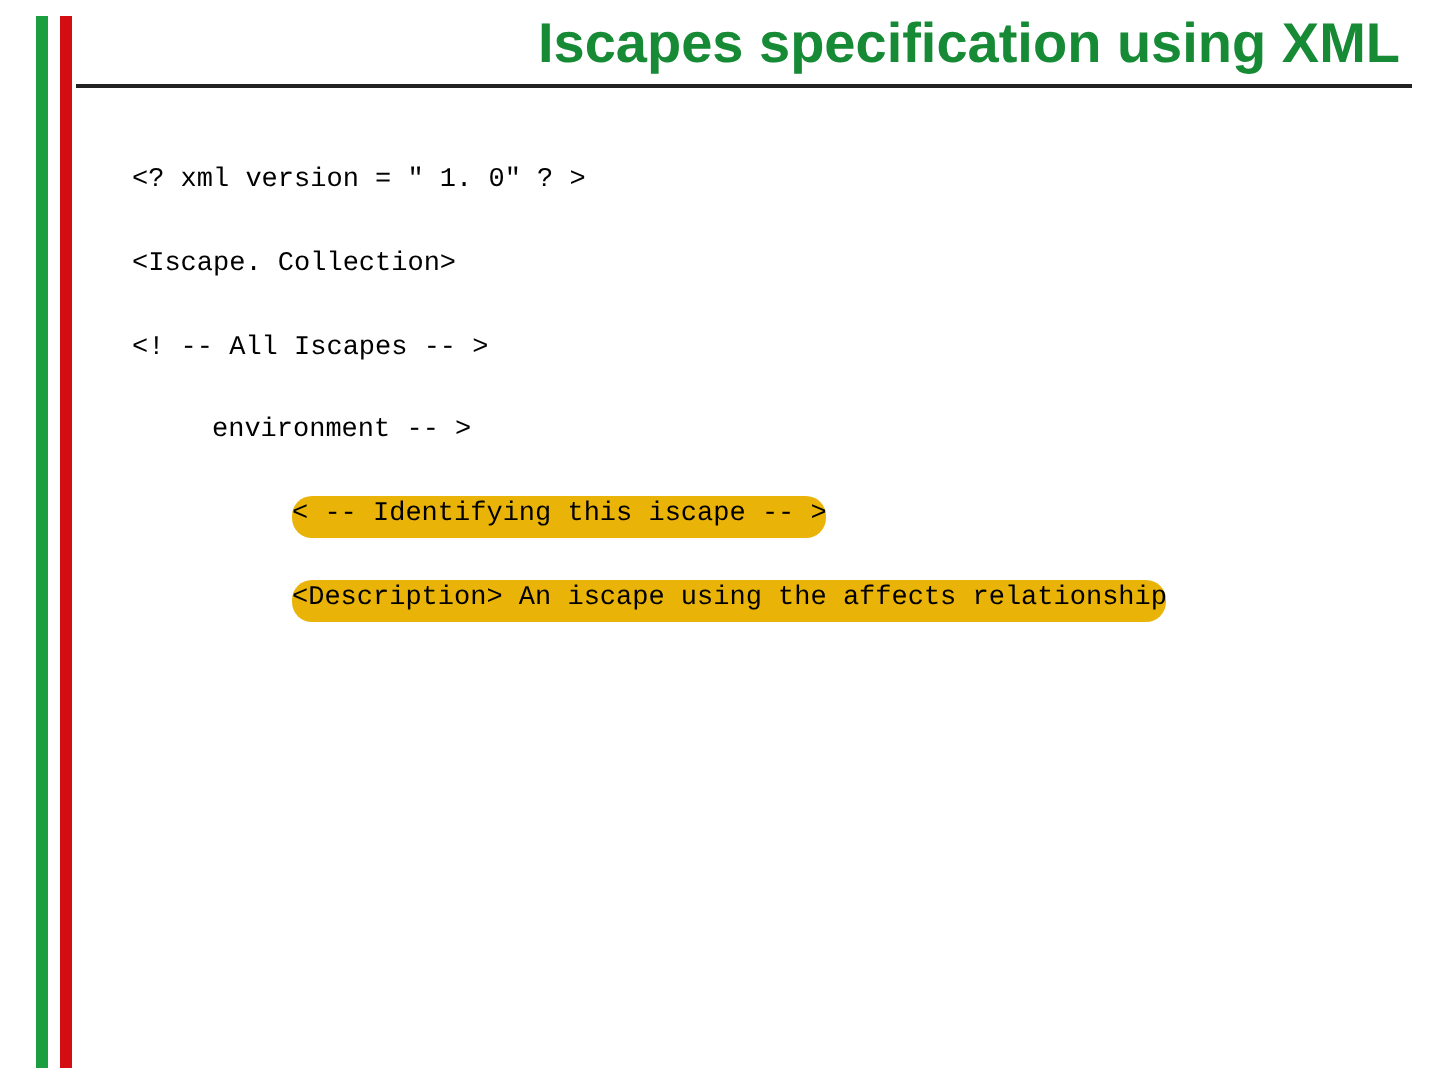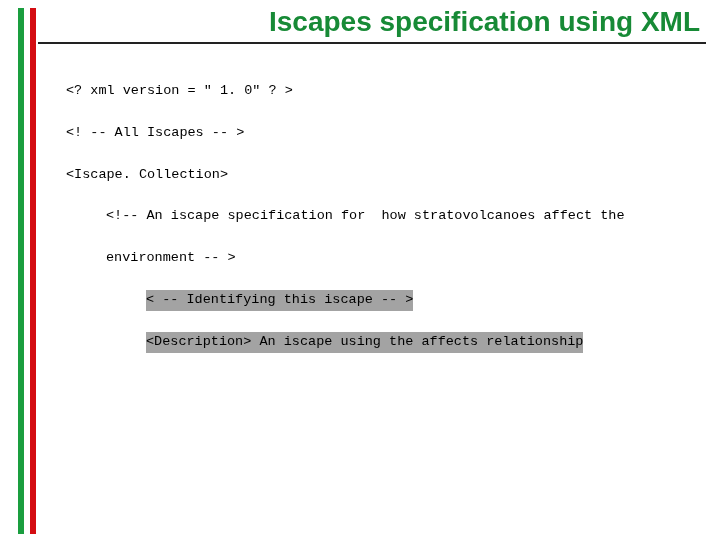--- a/index.html
+++ b/index.html
@@ -50,42 +50,42 @@
     top: 60px;
     width: 640px;
     font-size: 13.5px;
     line-height: 1.55;
     color: #000;
     white-space: pre;
   }
   .ind1 { padding-left: 40px; }
   .ind2 { padding-left: 80px; }
   .hl {
-    background: #a3a3a3;
+    background: #eab308;
     display: inline-block;
+    border-radius: 10px;
   }
   .row { display: block; }
 </style>
 </head>
 <body>
 
 <div class="stripes">
   <div class="stripe green"></div>
   <div class="stripe white"></div>
   <div class="stripe red"></div>
 </div>
 
 <div class="title">Iscapes specification using XML</div>
 <div class="title-underline"></div>
 
 <div class="code">
 <span class="row">&lt;? xml version = " 1. 0" ? &gt;</span>
+<span class="row">&lt;Iscape. Collection&gt;</span>
 <span class="row">&lt;! -- All Iscapes -- &gt;</span>
-<span class="row">&lt;Iscape. Collection&gt;</span>
-<span class="row ind1">&lt;!-- An iscape specification for  how stratovolcanoes affect the</span>
 <span class="row ind1">environment -- &gt;</span>
 <span class="row ind2"><span class="hl">&lt; -- Identifying this iscape -- &gt;</span></span>
 <span class="row ind2"><span class="hl">&lt;Description&gt; An iscape using the affects relationship</span></span>
 
 
 
 
 
 
 

